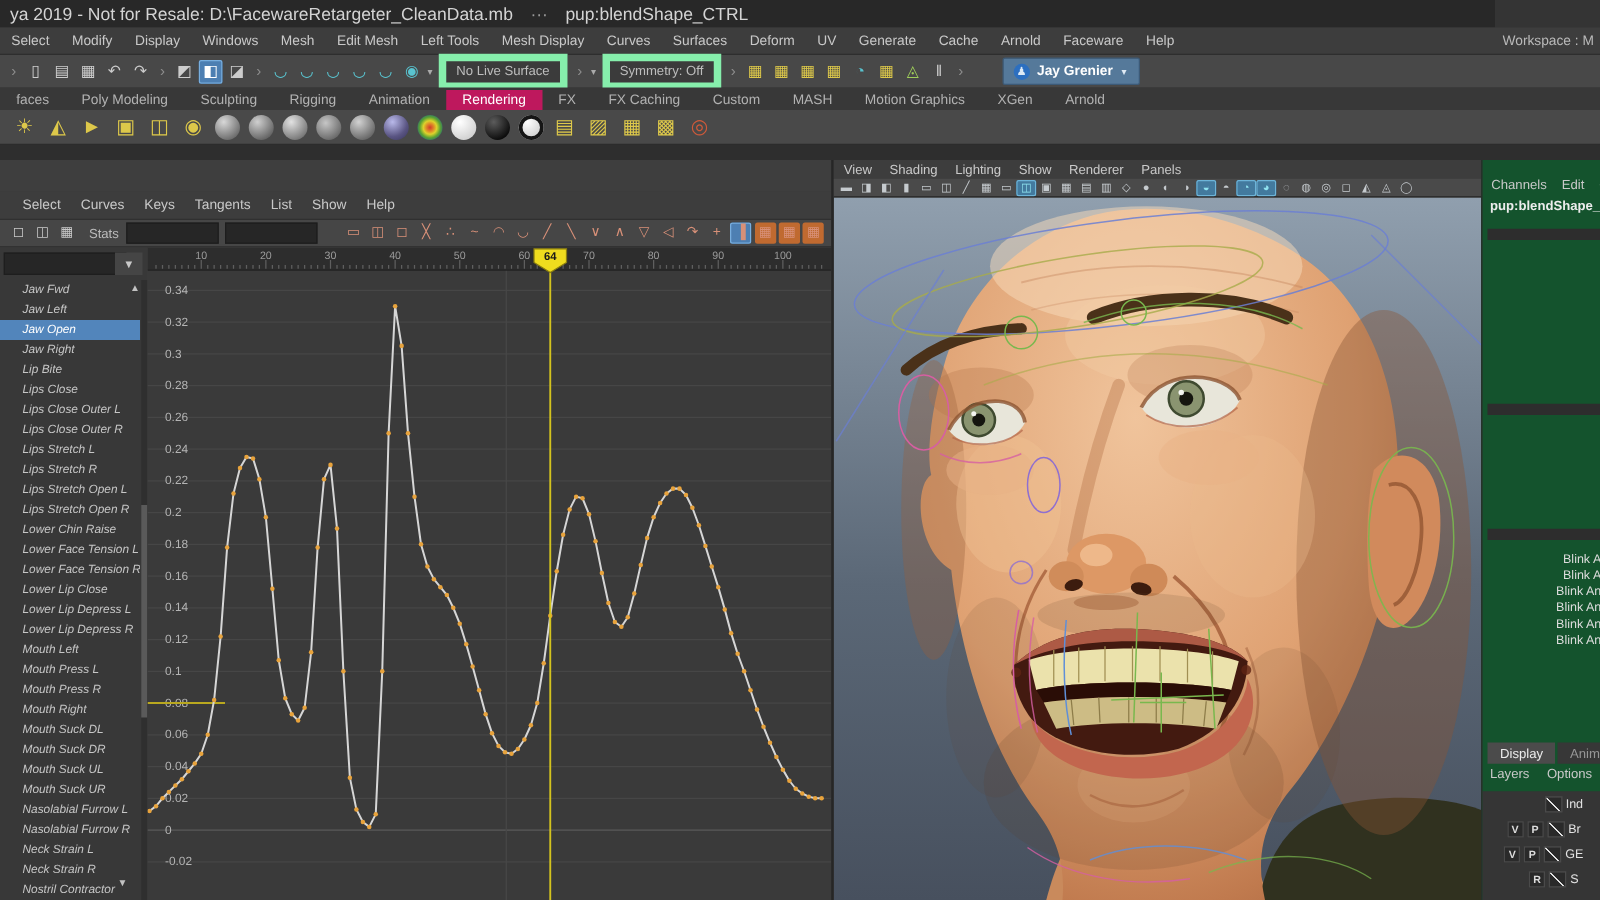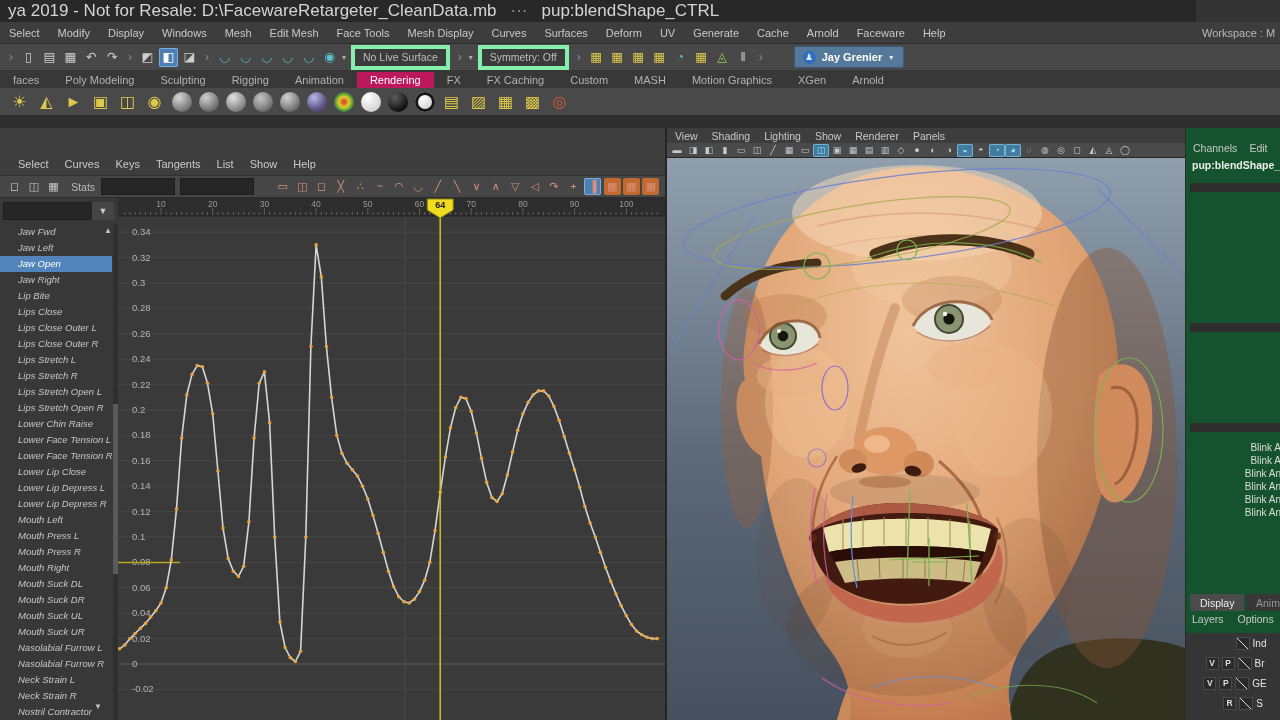--- a/index.html
+++ b/index.html
@@ -2,40 +2,40 @@
 <html><head>
 <meta charset="utf-8">
 <style>
   html,body{margin:0;padding:0;background:#222;}
   #root{position:relative;width:1280px;height:720px;overflow:hidden;
         font-family:"Liberation Sans","DejaVu Sans",sans-serif;
         background:#343434;color:#ccc;-webkit-font-smoothing:antialiased;}
   .abs{position:absolute;}
   
   .titlebar{left:0;top:0;width:1196px;height:22px;background:#282828;display:flex;align-items:center;
-            font-size:17px;color:#d4d4d4;padding-left:8px;box-sizing:border-box;}
+            font-size:14px;color:#d4d4d4;padding-left:8px;box-sizing:border-box;}
   .titlebar .dots{margin:0 14px;color:#9a9a9a;}
   .menubar{left:0;top:22px;width:1280px;height:22px;background:#3d3d3d;display:flex;align-items:center;
            font-size:11px;color:#c9c9c9;border-bottom:1px solid #2e2e2e;box-sizing:border-box;}
   .menubar .mi{padding:0 9px;cursor:default;}
   .workspace{position:absolute;right:0;top:0;height:22px;display:flex;align-items:center;
              font-size:11px;color:#b9b9b9;width:78px;overflow:hidden;white-space:nowrap;}
   .statusline{left:0;top:44px;width:1280px;height:26px;background:#484848;display:flex;align-items:center;
               padding-left:4px;box-sizing:border-box;}
   .divider{color:#8d8d8d;font-size:12px;margin:0 5px;}
   .icons{display:inline-flex;align-items:center;}
   .ic{display:inline-flex;align-items:center;justify-content:center;width:19px;height:19px;margin:0 1px;
       font-size:12.5px;color:#cdcdcd;border-radius:2px;line-height:1;}
   .ic.hl{background:#4d7fb2;box-shadow:inset 0 0 0 1px #78aede;color:#fff;}
   .ic.or{background:#c06a30;color:#331703;font-size:11px;}
   .c-teal{color:#59c3cf;}
   .c-yel{color:#ddc84a;}
   .c-grn{color:#9fcf5a;}
   .c-red{color:#d05a3a;}
-  .field{height:17px;background:#3b3b3b;border:4px solid #86efac;color:#bdbdbd;font-size:10.5px;
+  .field{height:17px;background:#3b3b3b;border:6px solid #86efac;color:#bdbdbd;font-size:10.5px;
          display:inline-flex;align-items:center;padding:0 8px;margin:0 3px;}
   .caret{font-size:8px;color:#aaa;margin:0 2px;}
   .userbtn{display:inline-flex;align-items:center;height:20px;background:#55799a;border:1px solid #3c5a77;
            border-radius:2px;color:#fff;font-size:11px;font-weight:bold;padding:0 8px;margin-left:26px;}
   .userbtn .uic{width:13px;height:13px;border-radius:50%;background:#2c6fc0;margin-right:6px;
                 display:inline-flex;align-items:center;justify-content:center;color:#dce9f5;font-size:9px;}
   .shelftabs{left:0;top:70px;width:1280px;height:18px;background:#383838;display:flex;align-items:flex-end;
              font-size:11px;color:#b2b2b2;}
   .shelftabs .tab{padding:2px 13px;cursor:default;}
   .shelftabs .tab.active{background:#be185d;color:#fff;}
@@ -128,21 +128,21 @@
   </div>
 
   <div class="abs menubar">
 
   <span class="mi">Select</span>
       <span class="mi">Modify</span>
       <span class="mi">Display</span>
       <span class="mi">Windows</span>
       <span class="mi">Mesh</span>
       <span class="mi">Edit Mesh</span>
-      <span class="mi">Face Tools</span>
+      <span class="mi">Left Tools</span>
       <span class="mi">Mesh Display</span>
       <span class="mi">Curves</span>
       <span class="mi">Surfaces</span>
       <span class="mi">Deform</span>
       <span class="mi">UV</span>
       <span class="mi">Generate</span>
       <span class="mi">Cache</span>
       <span class="mi">Arnold</span>
       <span class="mi">Faceware</span>
       <span class="mi">Help</span>

